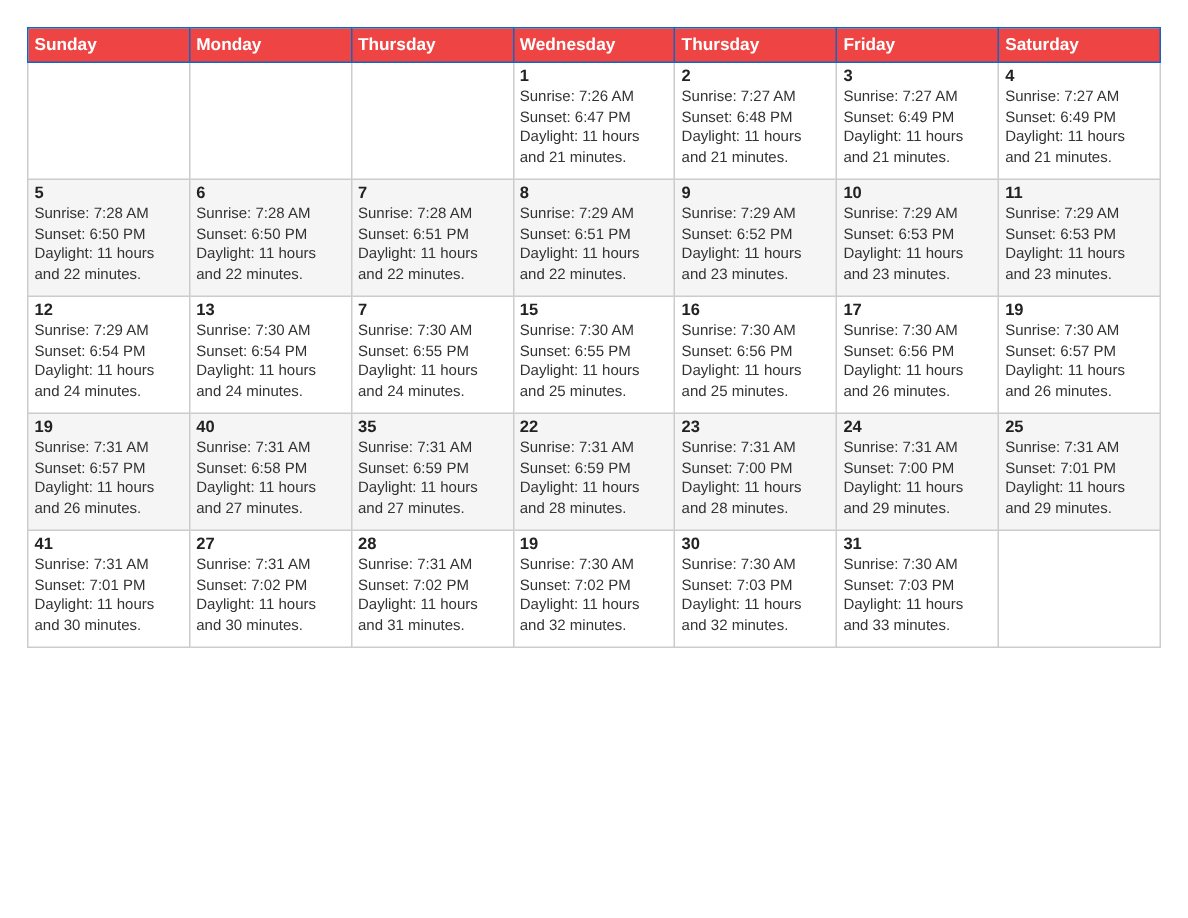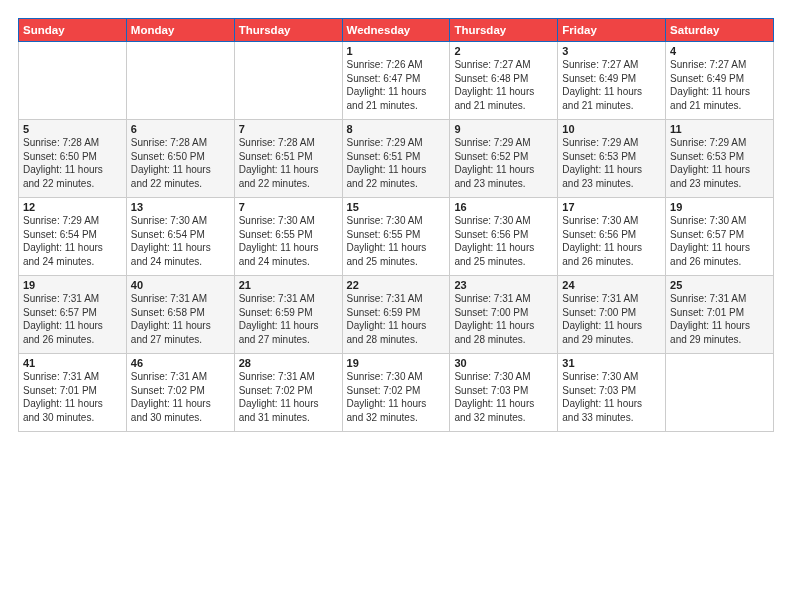--- a/index.html
+++ b/index.html
@@ -202,21 +202,21 @@
         <tr>
           <td>
             <span class="day-num">19</span>
             <div class="day-info">Sunrise: 7:31 AM<br>Sunset: 6:57 PM<br>Daylight: 11 hours<br>and 26 minutes.</div>
           </td>
           <td>
             <span class="day-num">40</span>
             <div class="day-info">Sunrise: 7:31 AM<br>Sunset: 6:58 PM<br>Daylight: 11 hours<br>and 27 minutes.</div>
           </td>
           <td>
-            <span class="day-num">21</span>
+            <span class="day-num">35</span>
             <div class="day-info">Sunrise: 7:31 AM<br>Sunset: 6:59 PM<br>Daylight: 11 hours<br>and 27 minutes.</div>
           </td>
           <td>
             <span class="day-num">22</span>
             <div class="day-info">Sunrise: 7:31 AM<br>Sunset: 6:59 PM<br>Daylight: 11 hours<br>and 28 minutes.</div>
           </td>
           <td>
             <span class="day-num">23</span>
             <div class="day-info">Sunrise: 7:31 AM<br>Sunset: 7:00 PM<br>Daylight: 11 hours<br>and 28 minutes.</div>
           </td>
@@ -228,21 +228,21 @@
             <span class="day-num">25</span>
             <div class="day-info">Sunrise: 7:31 AM<br>Sunset: 7:01 PM<br>Daylight: 11 hours<br>and 29 minutes.</div>
           </td>
         </tr>
         <tr>
           <td>
             <span class="day-num">41</span>
             <div class="day-info">Sunrise: 7:31 AM<br>Sunset: 7:01 PM<br>Daylight: 11 hours<br>and 30 minutes.</div>
           </td>
           <td>
-            <span class="day-num">46</span>
+            <span class="day-num">27</span>
             <div class="day-info">Sunrise: 7:31 AM<br>Sunset: 7:02 PM<br>Daylight: 11 hours<br>and 30 minutes.</div>
           </td>
           <td>
             <span class="day-num">28</span>
             <div class="day-info">Sunrise: 7:31 AM<br>Sunset: 7:02 PM<br>Daylight: 11 hours<br>and 31 minutes.</div>
           </td>
           <td>
             <span class="day-num">19</span>
             <div class="day-info">Sunrise: 7:30 AM<br>Sunset: 7:02 PM<br>Daylight: 11 hours<br>and 32 minutes.</div>
           </td>

